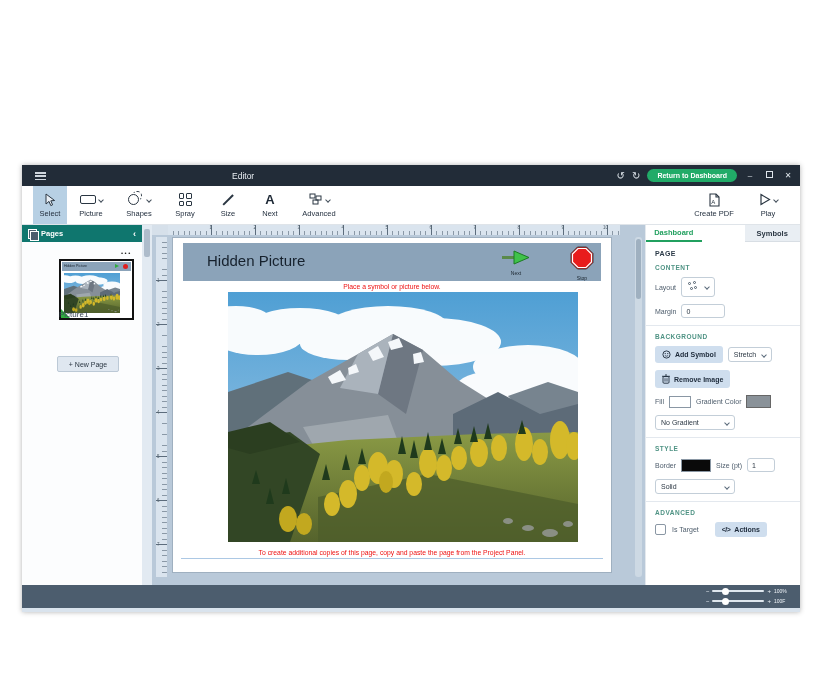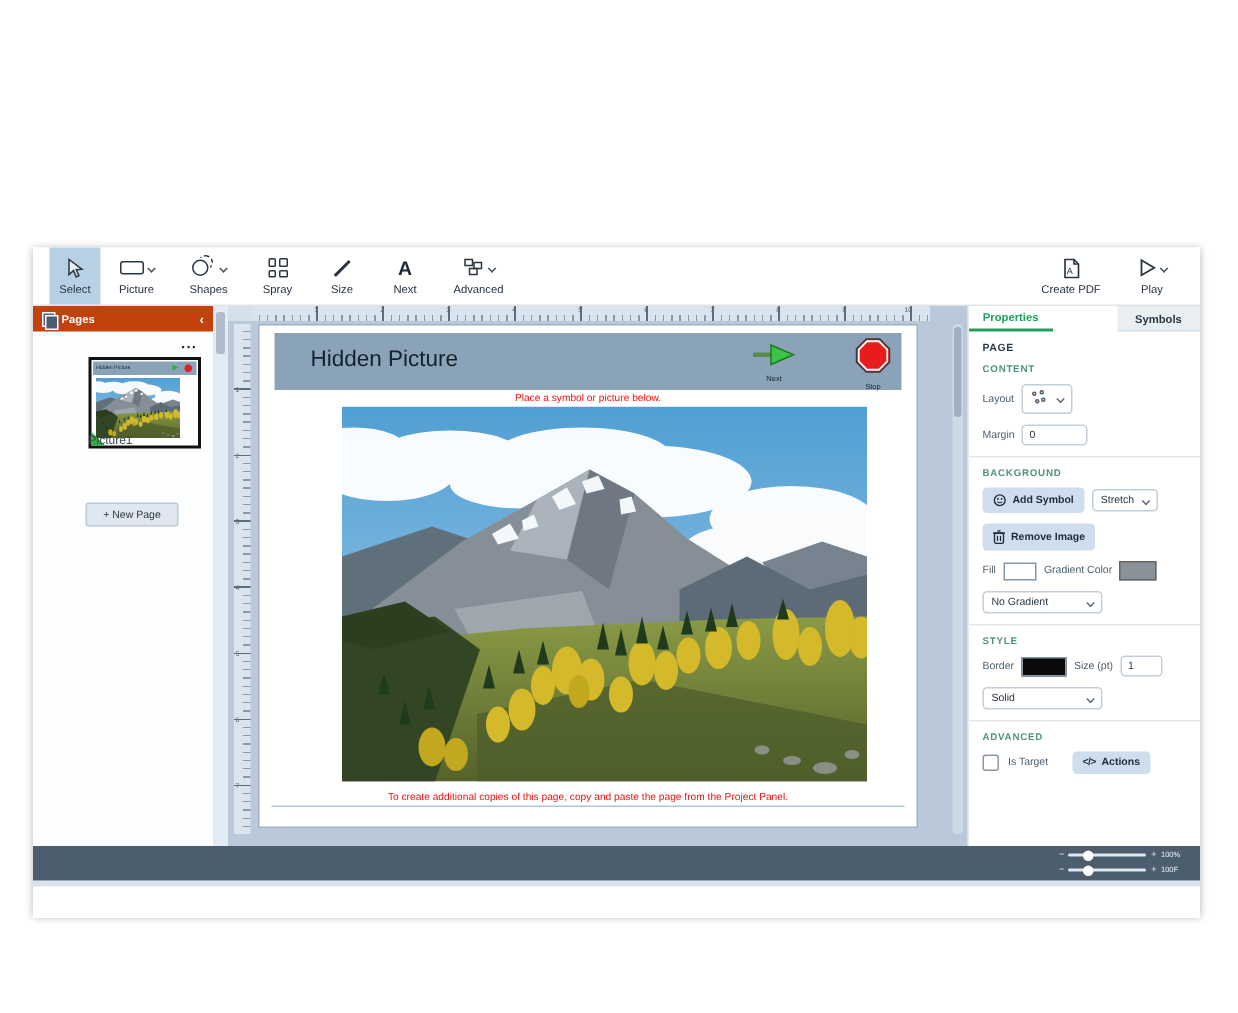--- a/index.html
+++ b/index.html
@@ -31,21 +31,21 @@
   .grid-ic i { border:1.3px solid #2a3642; border-radius:1px; }
   .line-ic { width:14px; height:1.6px; background:#2a3642; transform:rotate(-45deg); }
   .label-ic { font-size:13px; font-weight:bold; color:#1d2835; }
   .tool-spacer { flex:1; }
 
   
   .main { display:flex; height:360px; }
 
   
   .pages { width:120px; display:flex; flex-direction:column; background:#fcfdfe; }
-  .pages-head { height:17px; background:#c2410c; color:#fff; display:flex; align-items:center; font-size:7.5px; font-weight:bold; padding:0 6px; gap:4px; }
+  .pages-head { height:17px; background:#0f766e; color:#fff; display:flex; align-items:center; font-size:7.5px; font-weight:bold; padding:0 6px; gap:4px; }
   .pages-head .collapse { margin-left:auto; font-size:9px; cursor:pointer; }
   .doc-ic { width:9px; height:10px; position:relative; }
   .doc-ic::before { content:""; position:absolute; left:0; top:0; width:7px; height:8px; border:1px solid #fff; background:#4c5d6e; }
   .doc-ic::after { content:""; position:absolute; left:2px; top:2px; width:7px; height:8px; border:1px solid #fff; background:#4c5d6e; }
   .pages-body { position:relative; flex:1; }
   .more-dots { position:absolute; left:99px; top:8px; letter-spacing:1.5px; font-size:6px; color:#222; cursor:pointer; }
   .thumb { position:absolute; left:37px; top:17px; width:75px; height:61px; border:2px solid #111; background:#fff; cursor:pointer; }
   .thumb-band { position:absolute; left:1px; right:1px; top:1px; height:9px; background:#8ba3b9; }
   .thumb-band .t { position:absolute; left:2px; top:2px; font-size:3.5px; color:#1a2530; }
   .thumb-band .arrow { position:absolute; right:12px; top:2px; width:0; height:0; border-left:4px solid #2fae3e; border-top:2.5px solid transparent; border-bottom:2.5px solid transparent; }
@@ -211,20 +211,36 @@
           <ellipse cx="322" cy="241" rx="8" ry="4"></ellipse>
           <ellipse cx="280" cy="229" rx="5" ry="3"></ellipse>
           <ellipse cx="340" cy="232" rx="5" ry="3"></ellipse>
       </g>
     </g>
   </defs>
 </svg>
 
 <div class="window">
 
+  <div class="titlebar">
+    <span class="hamburger">
+        <i></i>
+        <i></i>
+        <i></i>
+      </span>
+    <span class="app-title">Editor</span>
+    <span class="tb-right">
+      <span class="undo-redo">↺</span>
+      <span class="undo-redo">↻</span>
+      <button class="return-btn">Return to Dashboard</button>
+      <span class="winctl">–</span>
+      <span class="winctl"><span class="maxbox"></span></span>
+      <span class="winctl">✕</span>
+    </span>
+  </div>
 
   <div class="toolbar">
     <div style="width:11px"></div>
     <div class="tool active" style="width:34px">
       <span class="ic">
         <svg width="13" height="14" viewBox="0 0 13 14">
             <path d="M2 1 L2 11 L5 8.4 L6.8 12.6 L8.6 11.8 L6.8 7.8 L10.6 7.5 Z" fill="#e9eff5" stroke="#2a3642" stroke-width="1"></path>
           </svg>
       </span>
       <span>Select</span>
@@ -382,21 +398,21 @@
         <div class="hint-rule"></div>
       </div>
 
       <div class="vscroll">
           <span class="vthumb"></span>
         </div>
     </div>
 
     <div class="props">
       <div class="ptabs">
-        <div class="ptab active">Properties</div>
+        <div class="ptab active">Dashboard</div>
         <div class="ptab inactive">Symbols</div>
       </div>
       <div class="pbody">
         <div class="sec-page">PAGE</div>
         <div class="sec">CONTENT</div>
 
         <div class="row">
           <span>Layout</span>
           <span class="select">
             <span class="dots-ic">

